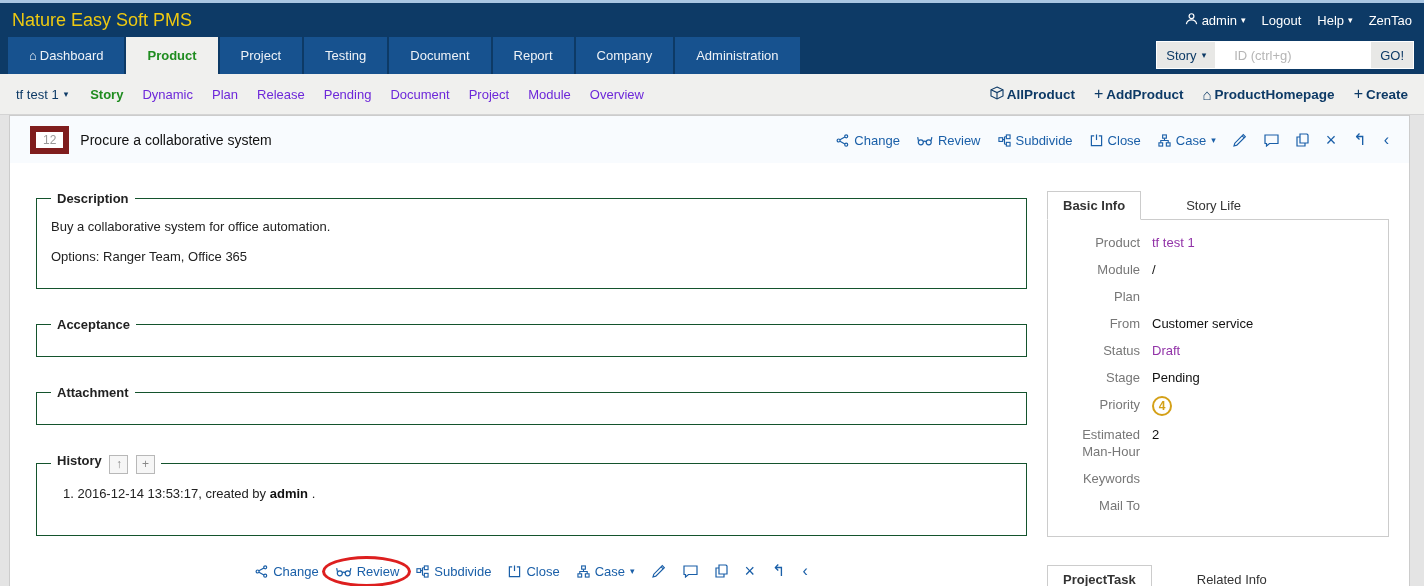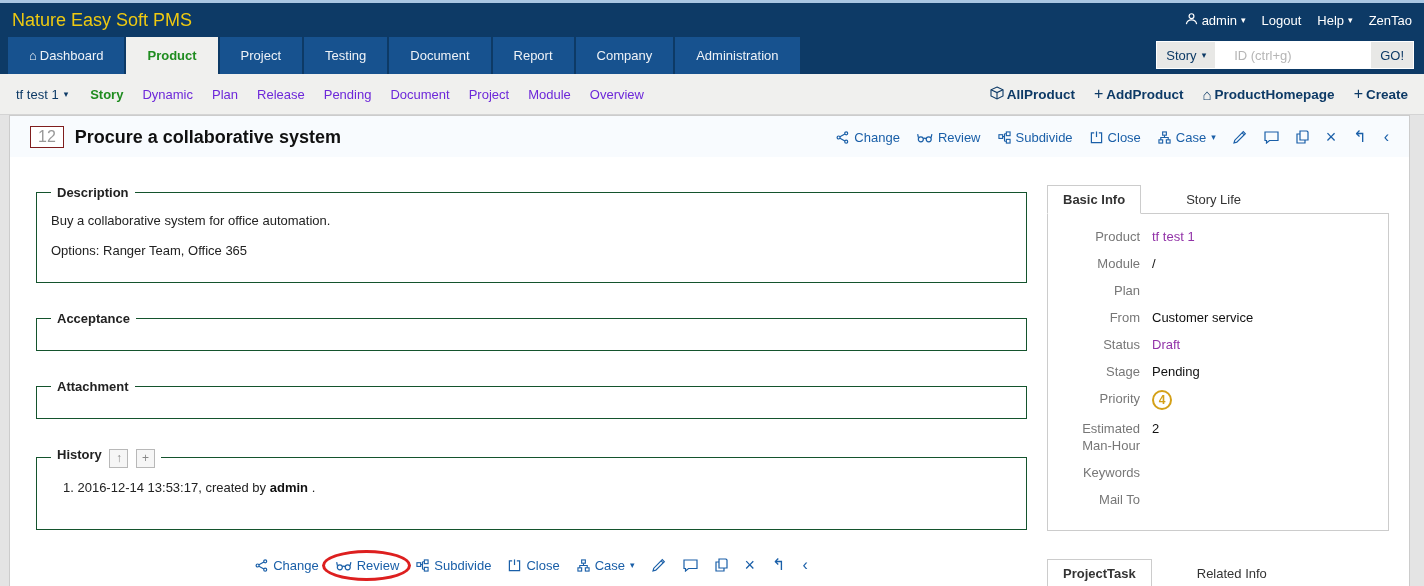--- a/index.html
+++ b/index.html
@@ -32,22 +32,22 @@
   .subnav-items{display:flex;align-items:center;gap:19px;}
   .subnav-item{color:#6d28d9;cursor:pointer;}
   .subnav-item.active{color:#1f8c1f;font-weight:bold;}
   .subnav-actions{margin-left:auto;display:flex;align-items:center;gap:19px;padding-left:30px;}
   .subnav-action{color:#0d3a66;font-weight:bold;display:inline-flex;align-items:center;gap:3px;cursor:pointer;font-size:13.5px;}
   .plus{font-weight:normal;font-size:16px;line-height:1;}
   .homeglyph{font-size:15px;line-height:1;}
   
   .main-panel{margin:0 14px 0 9px;background:#fff;border:1px solid #ccc;min-height:456px;}
   .story-header{display:flex;align-items:center;padding:10px 20px 9px 20px;background:#f8fbfe;}
-  .id-badge{border:1px solid #7f1d1d;color:#999;font-size:16px;padding:1px 7px;margin-right:11px;background:#fff;}
-  .story-title{font-weight:bold;color:#111;font-size:18px;}
+  .id-badge{border:6px solid #7f1d1d;color:#999;font-size:12px;padding:1px 7px;margin-right:11px;background:#fff;}
+  .story-title{font-weight:normal;color:#111;font-size:14px;}
   .toolbar{margin-left:auto;display:flex;align-items:center;gap:17px;}
   .tb-item{display:inline-flex;align-items:center;gap:5px;color:#1a5fa8;cursor:pointer;white-space:nowrap;}
   .tb-item svg{display:block;}
   .tb-glyph{font-size:18px;line-height:1;color:#1a5fa8;cursor:pointer;}
   .tb-glyph.small{font-size:16px;}
   
   .content-row{display:flex;align-items:flex-start;}
   .main-col{flex:1;padding:0 20px 14px 26px;min-width:0;}
   .side-col{width:342px;flex:none;margin-right:20px;}
   fieldset{border:1px solid #14532d;margin:28px 0 0 0;padding:2px 12px 12px 12px;min-height:24px;}

